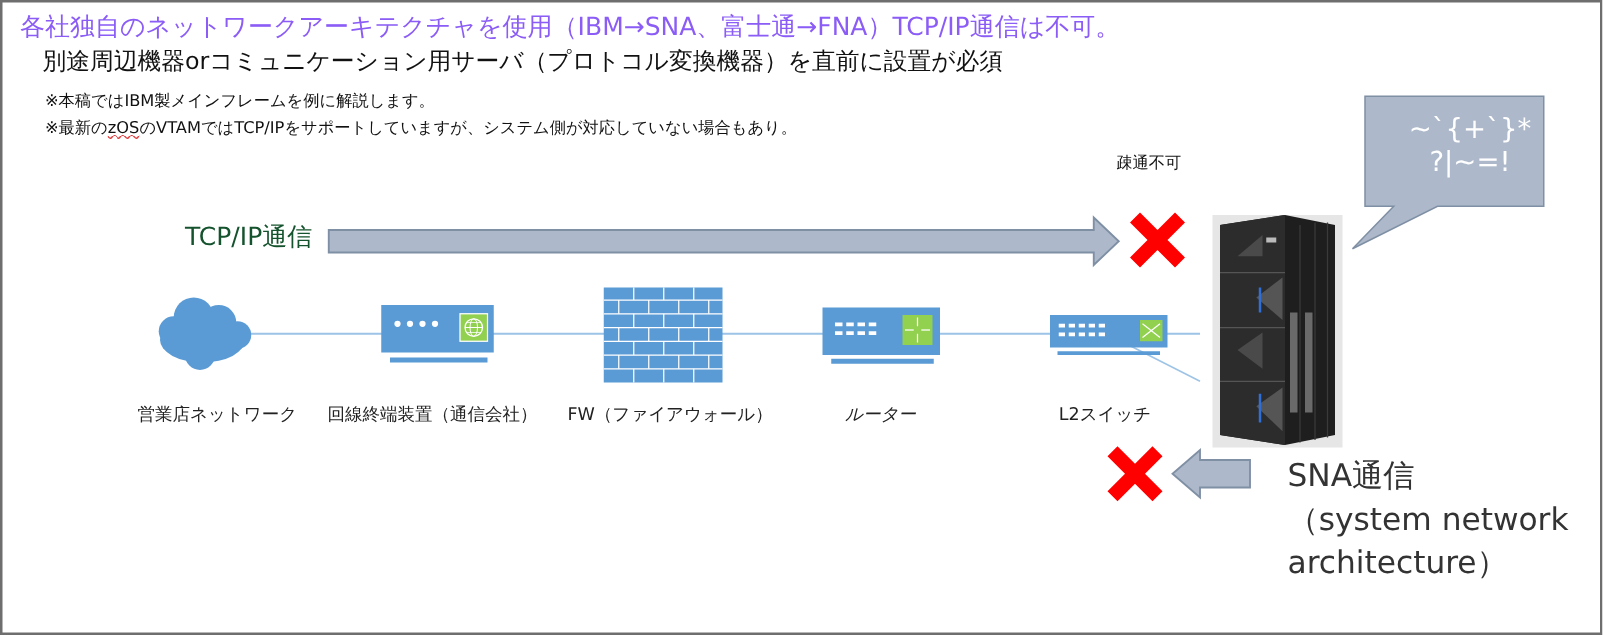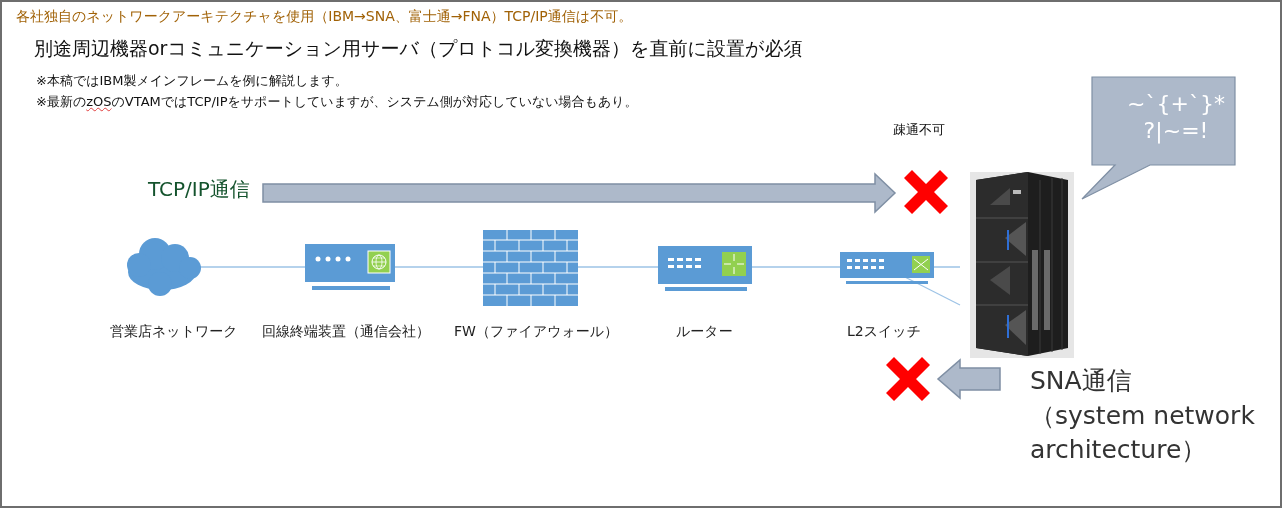--- a/index.html
+++ b/index.html
@@ -1,21 +1,21 @@
 <!DOCTYPE html>
 <html><head>
 <meta charset="utf-8">
 <style>
   html, body { margin: 0; padding: 0; background: #ffffff; }
   body { width: 1282px; height: 508px; position: relative; overflow: hidden;
          font-family: "DejaVu Sans", "Liberation Sans", sans-serif; color: #222; }
   .frame { position: absolute; left: 0; top: 0; width: 1278px; height: 504px;
            border: 2px solid #6e6e6e; background: #fff; }
   .abs { position: absolute; white-space: nowrap; }
-  .title1 { left: 16px; top: 8px; font-size: 14px; color: #a16207; }
+  .title1 { left: 16px; top: 8px; font-size: 20px; color: #8b5cf6; }
   .title2 { left: 34px; top: 36px; font-size: 19px; color: #111; }
   .note { font-size: 13px; color: #111; }
   .note1 { left: 36px; top: 72px; }
   .note2 { left: 36px; top: 93px; }
   .squiggle { text-decoration: underline wavy #e04040; text-decoration-thickness: 1px; }
   .blocked-label { left: 893px; top: 121px; font-size: 13px; color: #111; text-align: right; }
   .tcp-label { left: 104px; top: 176px; font-size: 20px; color: #14532d; margin-left: 44px; }
   .sna-label { left: 1030px; top: 364px; font-size: 25px; color: #333; text-align: center; }
   .sna-sub1 { left: 1030px; top: 399px; font-size: 25px; color: #333; }
   .sna-sub2 { left: 1030px; top: 433px; font-size: 25px; color: #333; text-align: right; }
@@ -193,14 +193,14 @@
 
 <div class="abs blocked-label">疎通不可</div>
 <div class="abs tcp-label">TCP/IP通信</div>
 <div class="abs sna-label">SNA通信</div>
 <div class="abs sna-sub1">（system network</div>
 <div class="abs sna-sub2">architecture）</div>
 
 <div class="abs dev-label" style="left:110px;">営業店ネットワーク</div>
 <div class="abs dev-label" style="left:262px;">回線終端装置（通信会社）</div>
 <div class="abs dev-label" style="left:454px;">FW（ファイアウォール）</div>
-<div class="abs dev-label" style="left:676px;">ルーター</div>
+<div class="abs dev-label" style="left:676px;font-style:italic;">ルーター</div>
 <div class="abs dev-label" style="left:847px;">L2スイッチ</div>
 
 </body></html>

